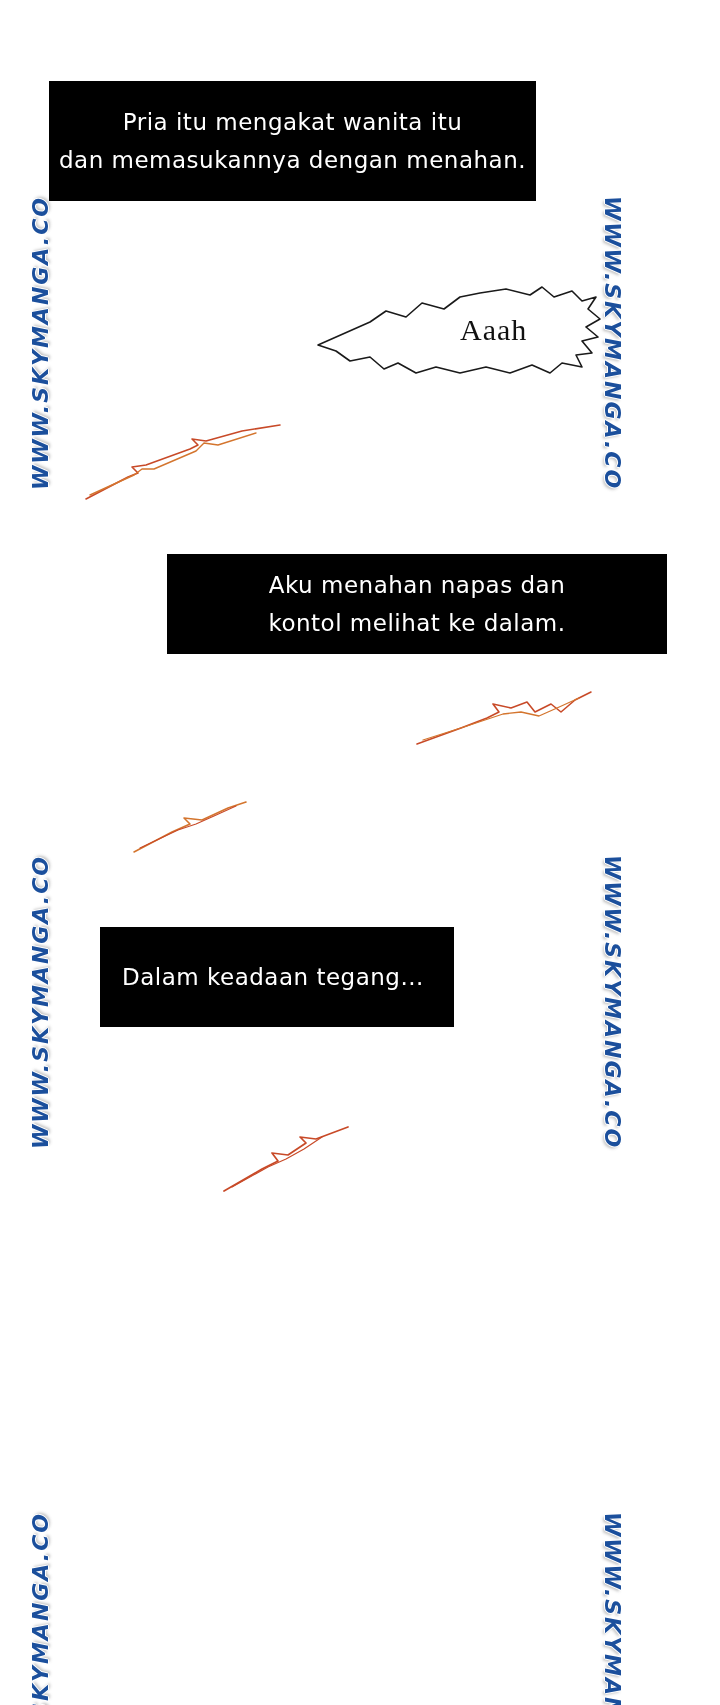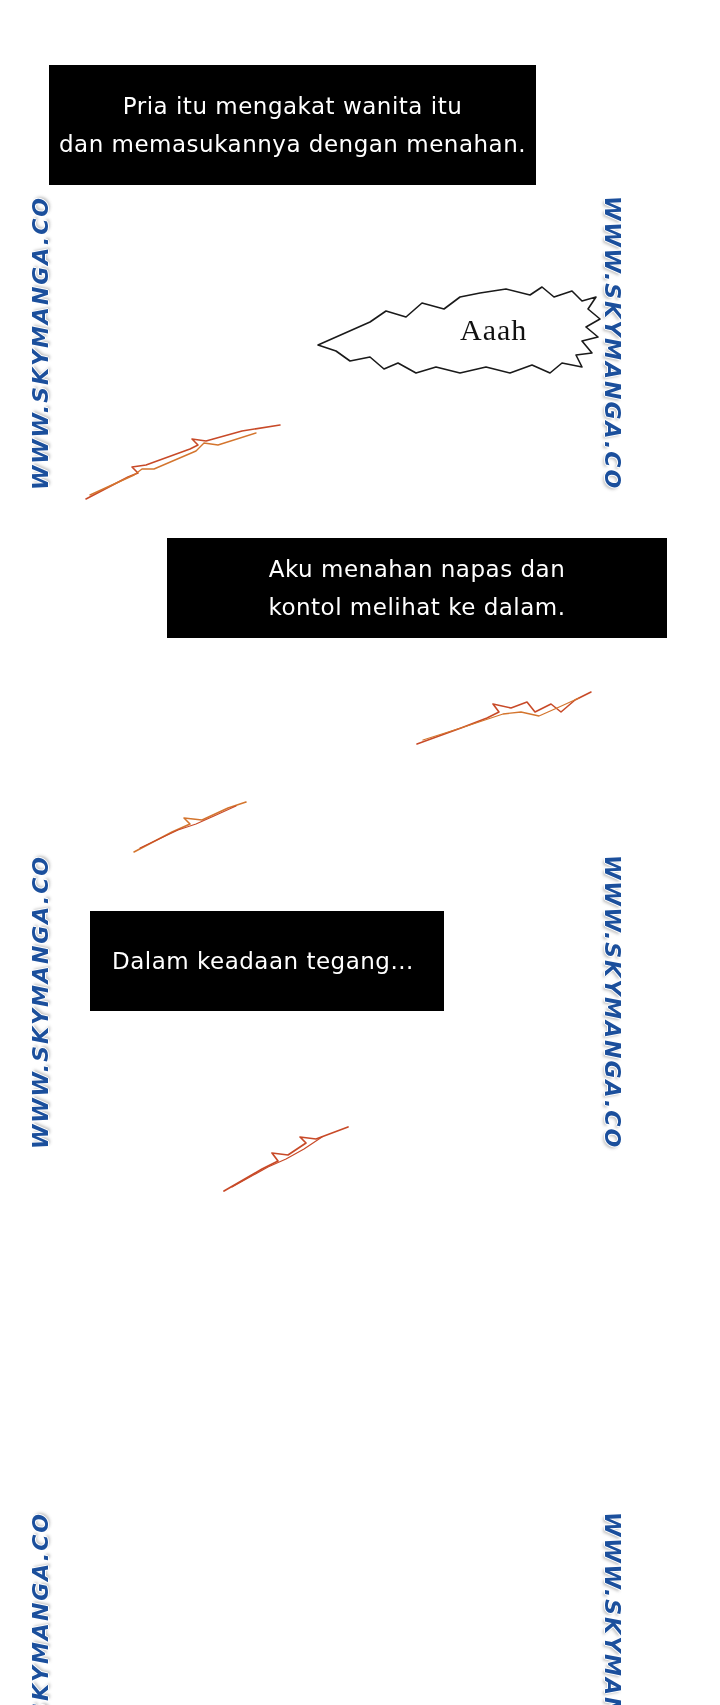--- a/index.html
+++ b/index.html
@@ -27,20 +27,21 @@
     flex-direction: column;
     align-items: center;
     justify-content: center;
     text-align: center;
     font-family: "DejaVu Sans", sans-serif;
     font-size: 23px;
     line-height: 38px;
     letter-spacing: 0.5px;
     box-sizing: border-box;
     padding: 8px 14px;
+    margin-top: 16px;
   }
   .caption-box .cap-line {
     display: block;
     white-space: nowrap;
   }
   .caption-left {
     align-items: flex-start;
     text-align: left;
   }
 
@@ -50,21 +51,21 @@
     width: 487px;
     height: 120px;
   }
   #caption-2 {
     left: 167px;
     top: 538px;
     width: 500px;
     height: 100px;
   }
   #caption-3 {
-    left: 90px;
+    left: 100px;
     top: 911px;
     width: 354px;
     height: 100px;
     padding-left: 22px;
   }
 
   
   #balloon-1 {
     position: absolute;
     left: 310px;

